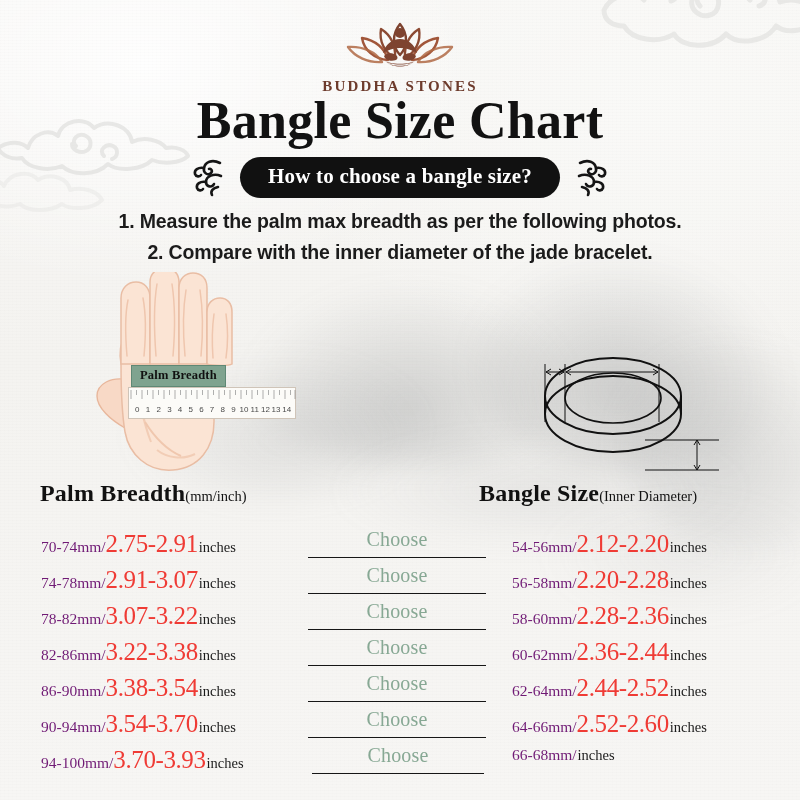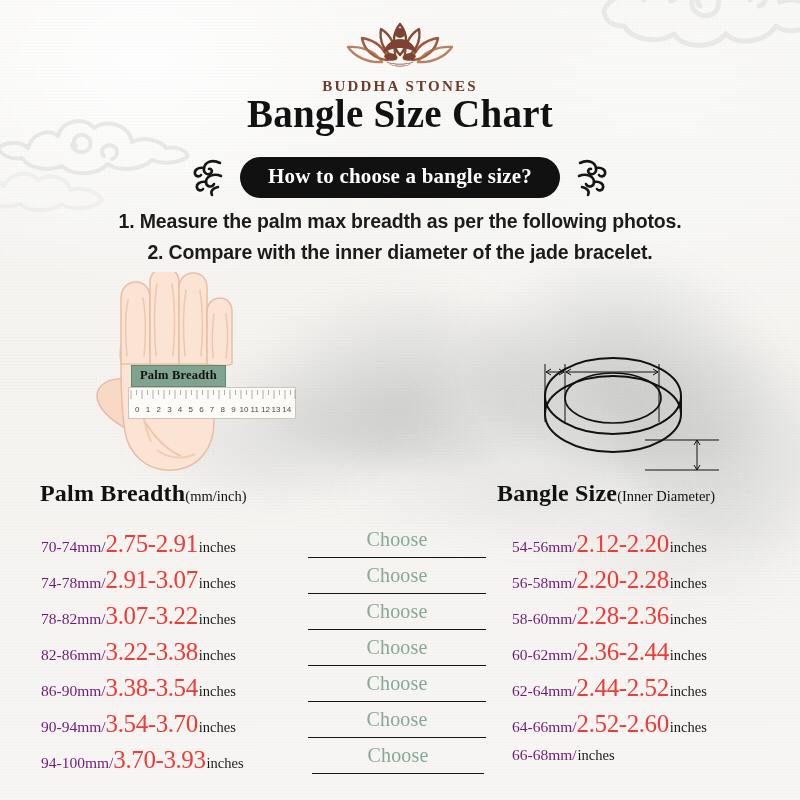--- a/index.html
+++ b/index.html
@@ -81,21 +81,21 @@
     letter-spacing: 2.2px;
     color: #6d3b2c;
     font-weight: 700;
   }
 
   
   .title {
     position: absolute; left: 0; right: 0; top: 91px;
     text-align: center;
     font-family: "Liberation Serif", serif;
-    font-size: 39px;
+    font-size: 52px;
     font-weight: 700;
     color: #121212;
     letter-spacing: .3px;
   }
 
   
   .pill-row {
     position: absolute; left: 0; right: 0; top: 156px;
     display: flex; align-items: center; justify-content: center; gap: 12px;
   }
@@ -175,21 +175,21 @@
   
   .col-head {
     position: absolute;
     font-family: "Liberation Serif", serif;
     color: #111;
     white-space: nowrap;
   }
   .col-head .big { font-size: 24px; font-weight: 700; letter-spacing: .2px; }
   .col-head .small { font-size: 14.5px; font-weight: 400; }
   .ch-left  { left: 40px;  top: 480px; }
-  .ch-right { left: 497px; top: 480px; }
+  .ch-right { left: 479px; top: 480px; }
 
   
   .rows { position: absolute; left: 0; top: 524px; width: 800px; }
   .row {
     position: relative;
     height: 36px;
     display: flex;
     align-items: center;
   }
 

